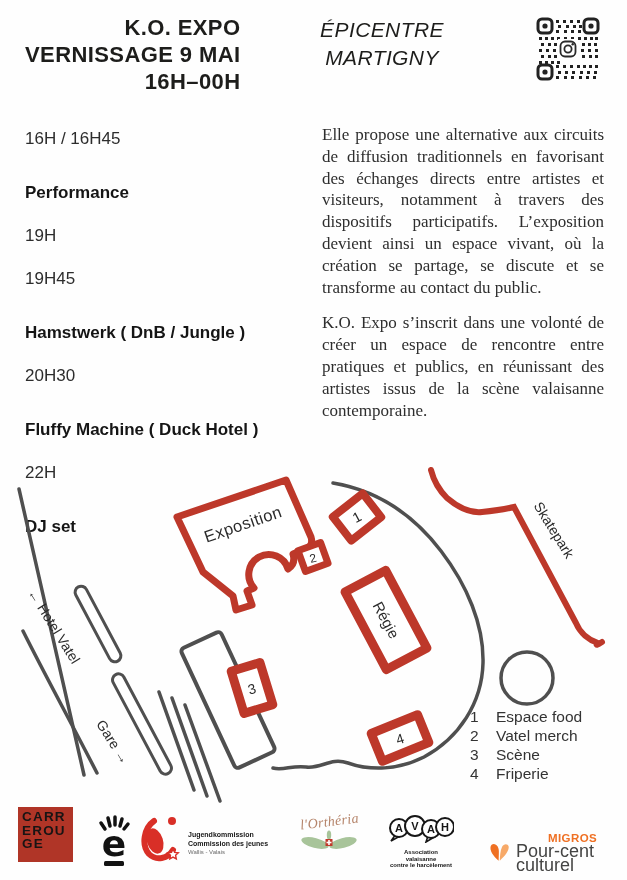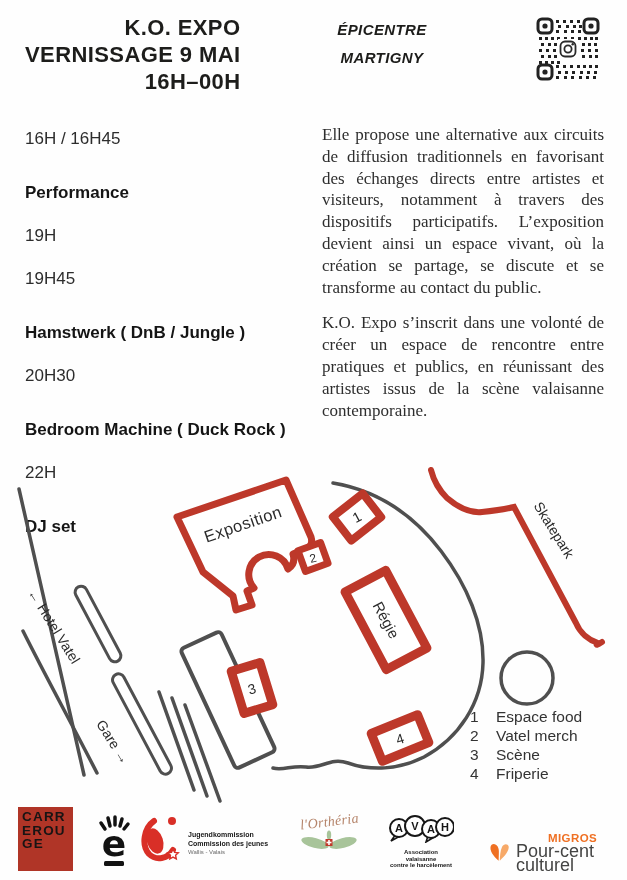--- a/index.html
+++ b/index.html
@@ -3,21 +3,21 @@
 <meta charset="utf-8">
 <style>
   html,body{margin:0;padding:0;background:#ffffff;}
   .poster{position:relative;width:627px;height:880px;background:#fefefe;overflow:hidden;
           font-family:"Liberation Sans",sans-serif;color:#1e1e1e;}
 
   
   .title{position:absolute;left:25px;top:14px;font-size:22px;font-weight:bold;
          line-height:27px;letter-spacing:.4px;color:#1d1d1b;text-align:right;}
   .venue{position:absolute;left:318px;top:16px;width:128px;text-align:center;
-         font-size:15px;font-weight:bold;font-style:italic;line-height:28px;
+         font-size:21px;font-weight:normal;font-style:italic;line-height:28px;
          letter-spacing:.4px;color:#1d1d1b;}
   .qr{position:absolute;left:536px;top:17px;width:64px;height:64px;}
 
   
   .schedule{position:absolute;left:25px;top:128px;}
   .slot{margin-bottom:21px;}
   .slot-time{font-size:17px;line-height:22px;color:#2d2d2d;}
   .slot-act{font-size:17px;line-height:22px;font-weight:bold;color:#151515;margin-top:32px;}
 
   
@@ -31,21 +31,21 @@
   .map text{font-family:"Liberation Sans",sans-serif;fill:#2b2b2b;}
   .red-shape{fill:#ffffff;stroke:#bd382a;stroke-linejoin:round;stroke-linecap:round;}
   .gray-line{fill:none;stroke:#4f4f4f;stroke-width:3.5;stroke-linecap:round;stroke-linejoin:round;}
   .gray-shape{fill:#ffffff;stroke:#4f4f4f;stroke-linejoin:round;}
 
   .legend{position:absolute;left:470px;top:707px;font-size:15.5px;line-height:19px;color:#333;}
   .legend-row{display:flex;}
   .legend-num{width:26px;}
 
   
-  .carre-rouge{position:absolute;left:18px;top:807px;width:55px;height:64px;background:#b03527;
+  .carre-rouge{position:absolute;left:18px;top:807px;width:55px;height:55px;background:#b03527;
                padding:3px 0 0 4px;box-sizing:border-box;font-weight:bold;font-size:13.5px;
                line-height:13.5px;letter-spacing:1.2px;color:#181414;}
   .lamp-logo{position:absolute;left:93px;top:810px;width:42px;height:58px;}
   .jk{position:absolute;left:140px;top:815px;width:130px;height:50px;}
   .jk-mark{position:absolute;left:0;top:0;width:40px;height:48px;}
   .jk-text{position:absolute;left:48px;top:16px;font-size:7px;line-height:8.5px;color:#161616;}
   .jk-text .b{font-weight:bold;}
   .jk-text .light{font-size:6px;color:#6b6b6b;}
   .ortheria{position:absolute;left:296px;top:812px;width:66px;height:50px;text-align:center;}
   .ortheria-name{display:inline-block;font-family:"Liberation Serif",serif;font-style:italic;
@@ -102,21 +102,21 @@
     </div>
     <div class="slot">
       <div class="slot-time">19H</div>
     </div>
     <div class="slot">
       <div class="slot-time">19H45</div>
       <div class="slot-act">Hamstwerk ( DnB / Jungle )</div>
     </div>
     <div class="slot">
       <div class="slot-time">20H30</div>
-      <div class="slot-act">Bedroom Machine ( Duck Rock )</div>
+      <div class="slot-act">Fluffy Machine ( Duck Hotel )</div>
     </div>
     <div class="slot">
       <div class="slot-time">22H</div>
       <div class="slot-act">DJ set</div>
     </div>
   </div>
 
   <div class="description">
     <p>Elle propose une alternative aux circuits de diffusion traditionnels en favorisant des échanges directs entre artistes et visiteurs, notamment à travers des dispositifs participatifs. L’exposition devient ainsi un espace vivant, où la création se partage, se discute et se transforme au contact du public.</p>
     <p>K.O. Expo s’inscrit dans une volonté de créer un espace de rencontre entre pratiques et publics, en réunissant des artistes issus de la scène valaisanne contemporaine.</p>

